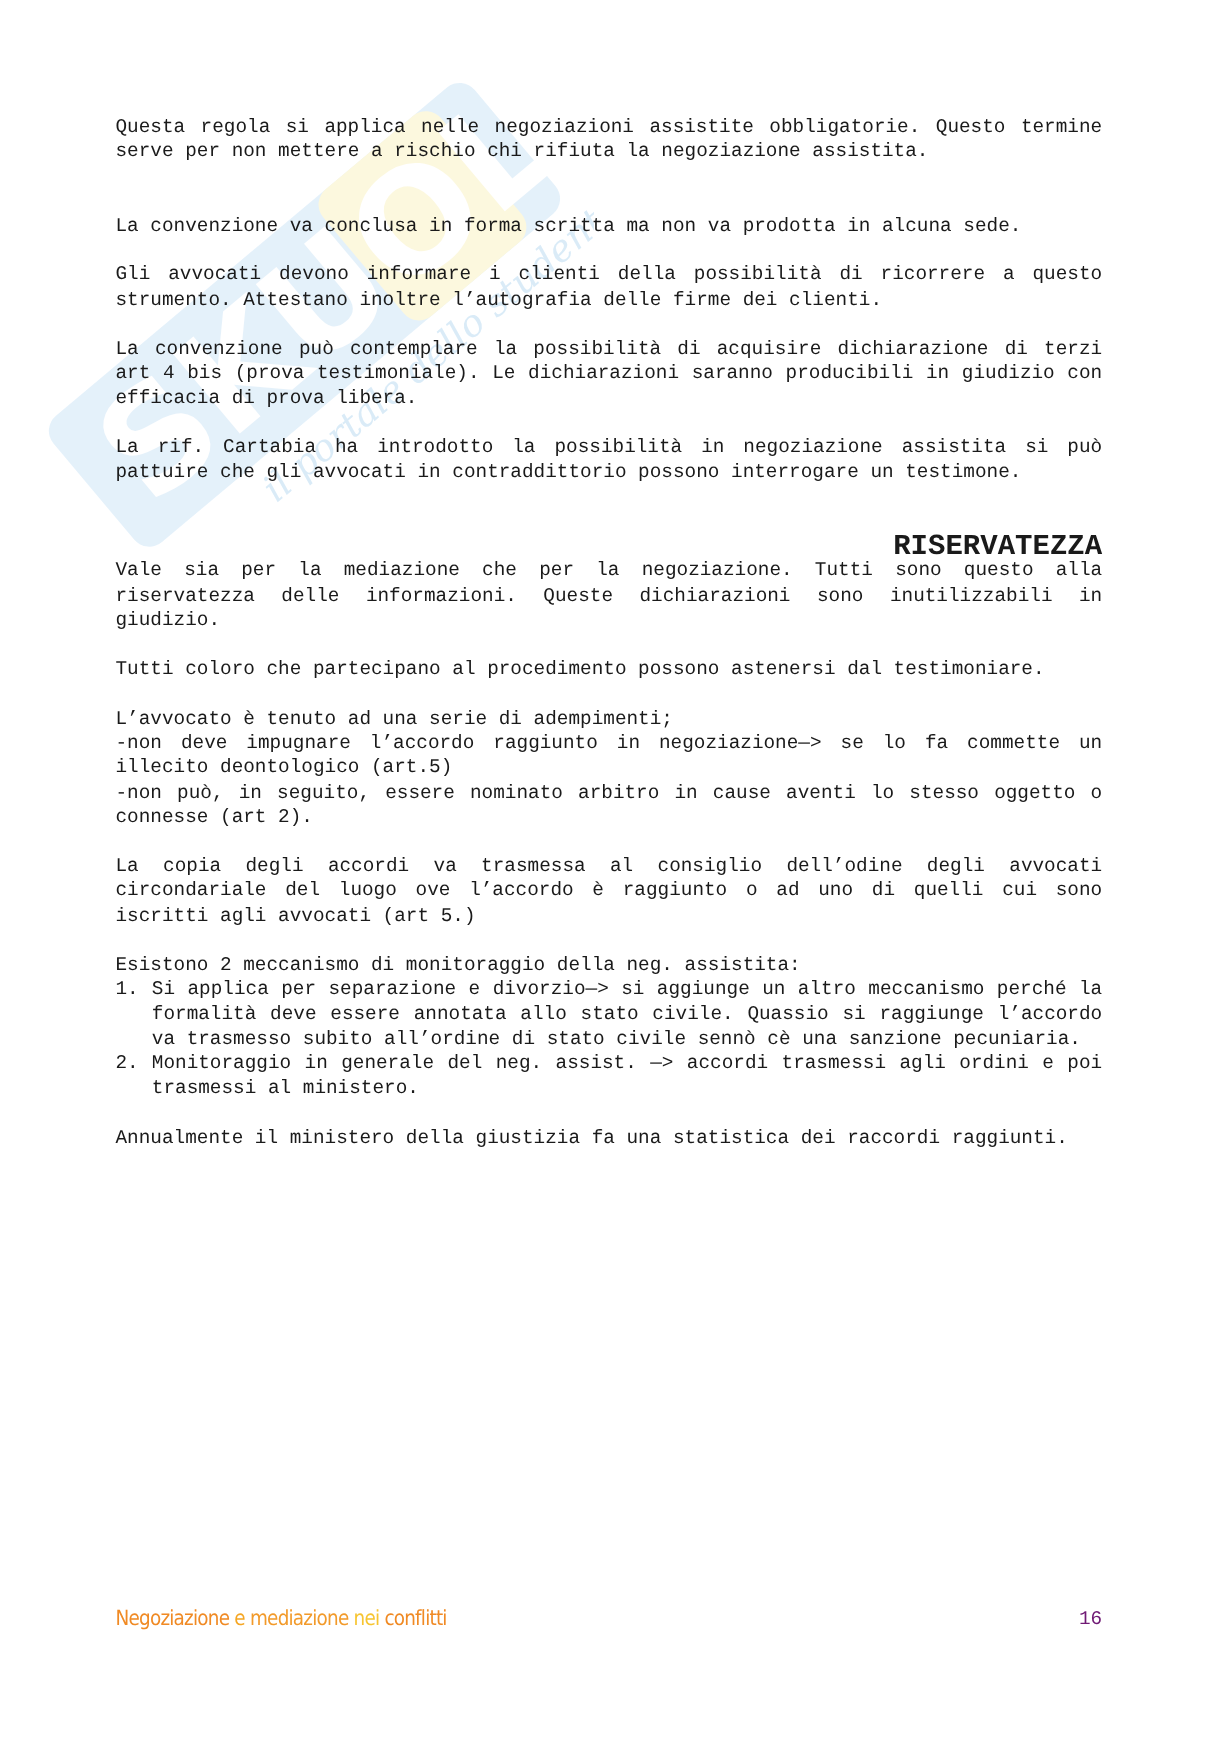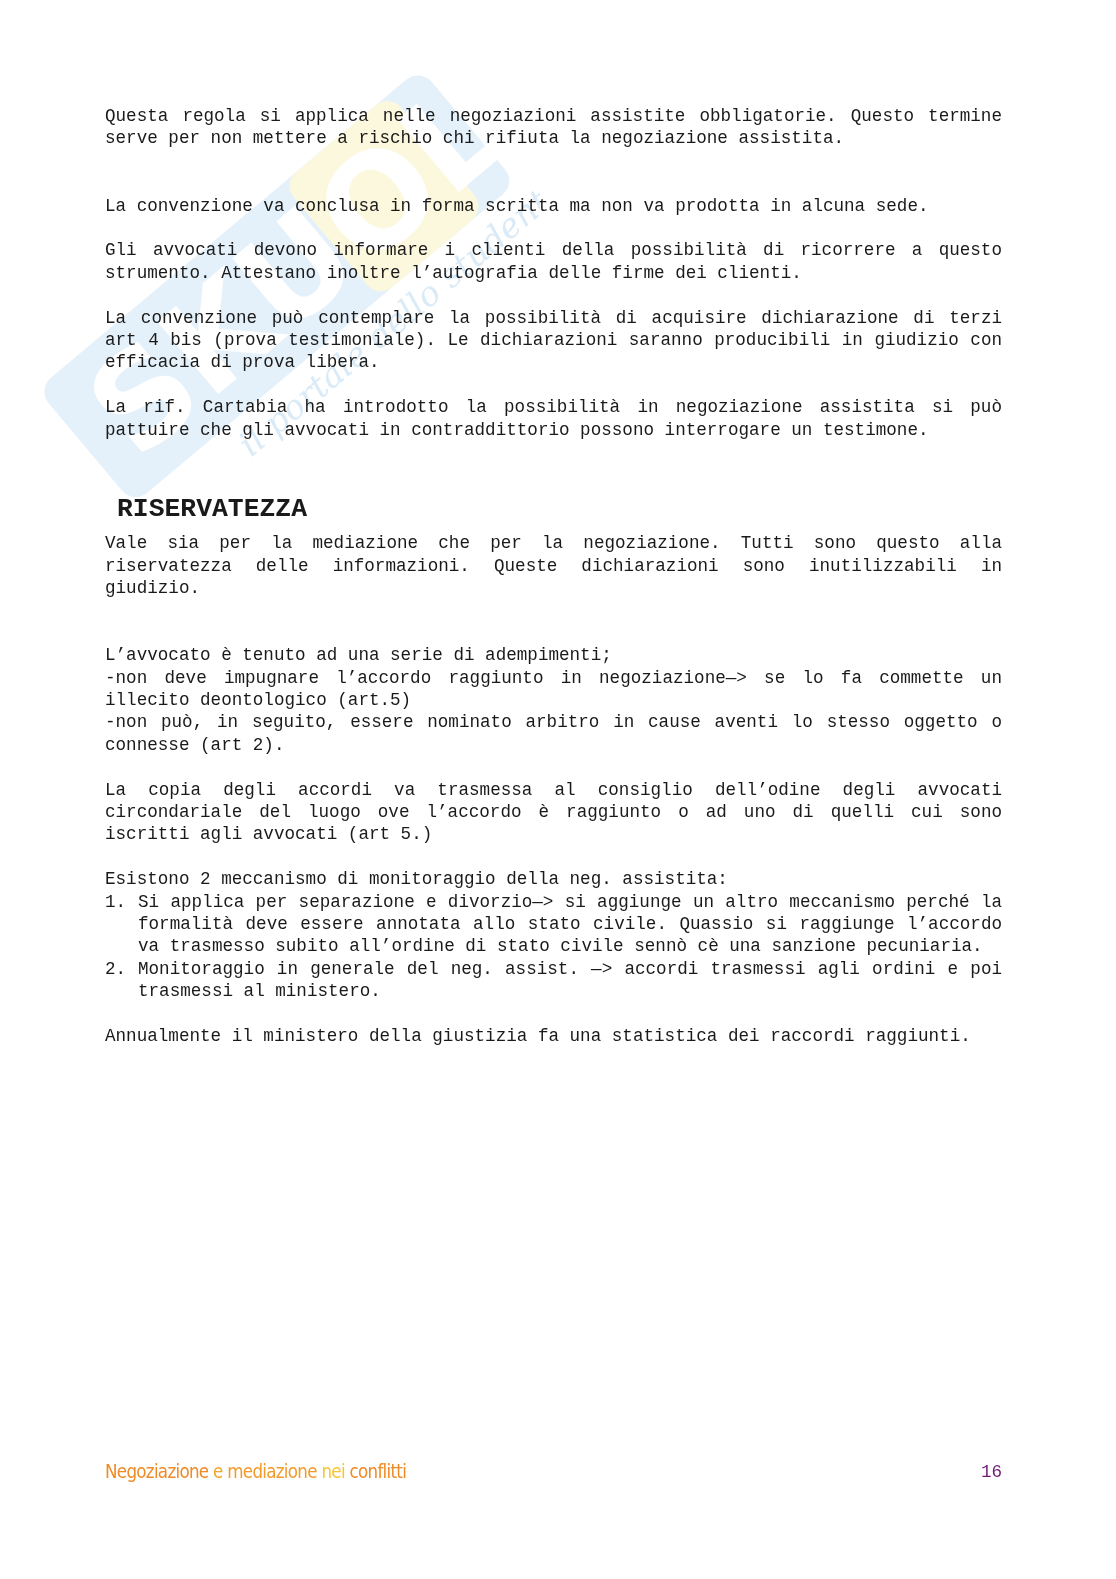--- a/index.html
+++ b/index.html
@@ -32,22 +32,23 @@
       z-index: 1;
       font-size: 17.6px;
       line-height: 22.4px;
     }
     .para {
       margin: 0;
       text-align: justify;
       text-align-last: left;
     }
     .heading {
-      margin: 12px;
+      margin: 0;
       font-weight: bold;
+      text-align: right;
     }
     .gap-1 { height: 22.4px; }
     .gap-2 { height: 44.8px; }
     ol.mlist {
       margin: 0;
       padding: 0;
       list-style: none;
     }
     ol.mlist li {
       position: relative;
@@ -112,20 +113,21 @@
   <p class="para">Gli avvocati devono informare i clienti della possibilità di ricorrere a questo strumento. Attestano inoltre l’autografia delle firme dei clienti.</p>
   <div class="gap-1"></div>
   <p class="para">La convenzione può contemplare la possibilità di acquisire dichiarazione di terzi art 4 bis   (prova testimoniale). Le dichiarazioni saranno producibili in giudizio con efficacia di prova libera.</p>
   <div class="gap-1"></div>
   <p class="para">La rif. Cartabia ha introdotto la possibilità in negoziazione assistita si può pattuire che gli avvocati in contraddittorio possono interrogare un testimone.</p>
   <div class="gap-2"></div>
 
   <h2 class="heading">RISERVATEZZA</h2>
   <p class="para">Vale sia per la mediazione che per la negoziazione. Tutti sono questo alla riservatezza delle informazioni. Queste dichiarazioni sono inutilizzabili in giudizio.</p>
   <div class="gap-1"></div>
+  <p class="para">Tutti coloro che partecipano al procedimento possono astenersi dal testimoniare.</p>
   <div class="gap-1"></div>
   <p class="para">L’avvocato è tenuto ad una serie di adempimenti;</p>
   <p class="para">-non deve impugnare l’accordo raggiunto in negoziazione—&gt; se lo fa commette un illecito deontologico (art.5)</p>
   <p class="para">-non può, in seguito, essere nominato arbitro in cause aventi lo stesso oggetto o connesse (art 2).</p>
   <div class="gap-1"></div>
   <p class="para">La copia degli accordi va trasmessa al consiglio dell’odine degli avvocati circondariale del luogo ove l’accordo è raggiunto o ad uno di quelli cui sono iscritti agli avvocati (art 5.)</p>
   <div class="gap-1"></div>
   <p class="para">Esistono 2 meccanismo di monitoraggio della neg. assistita:</p>
   <ol class="mlist">
     <li>

